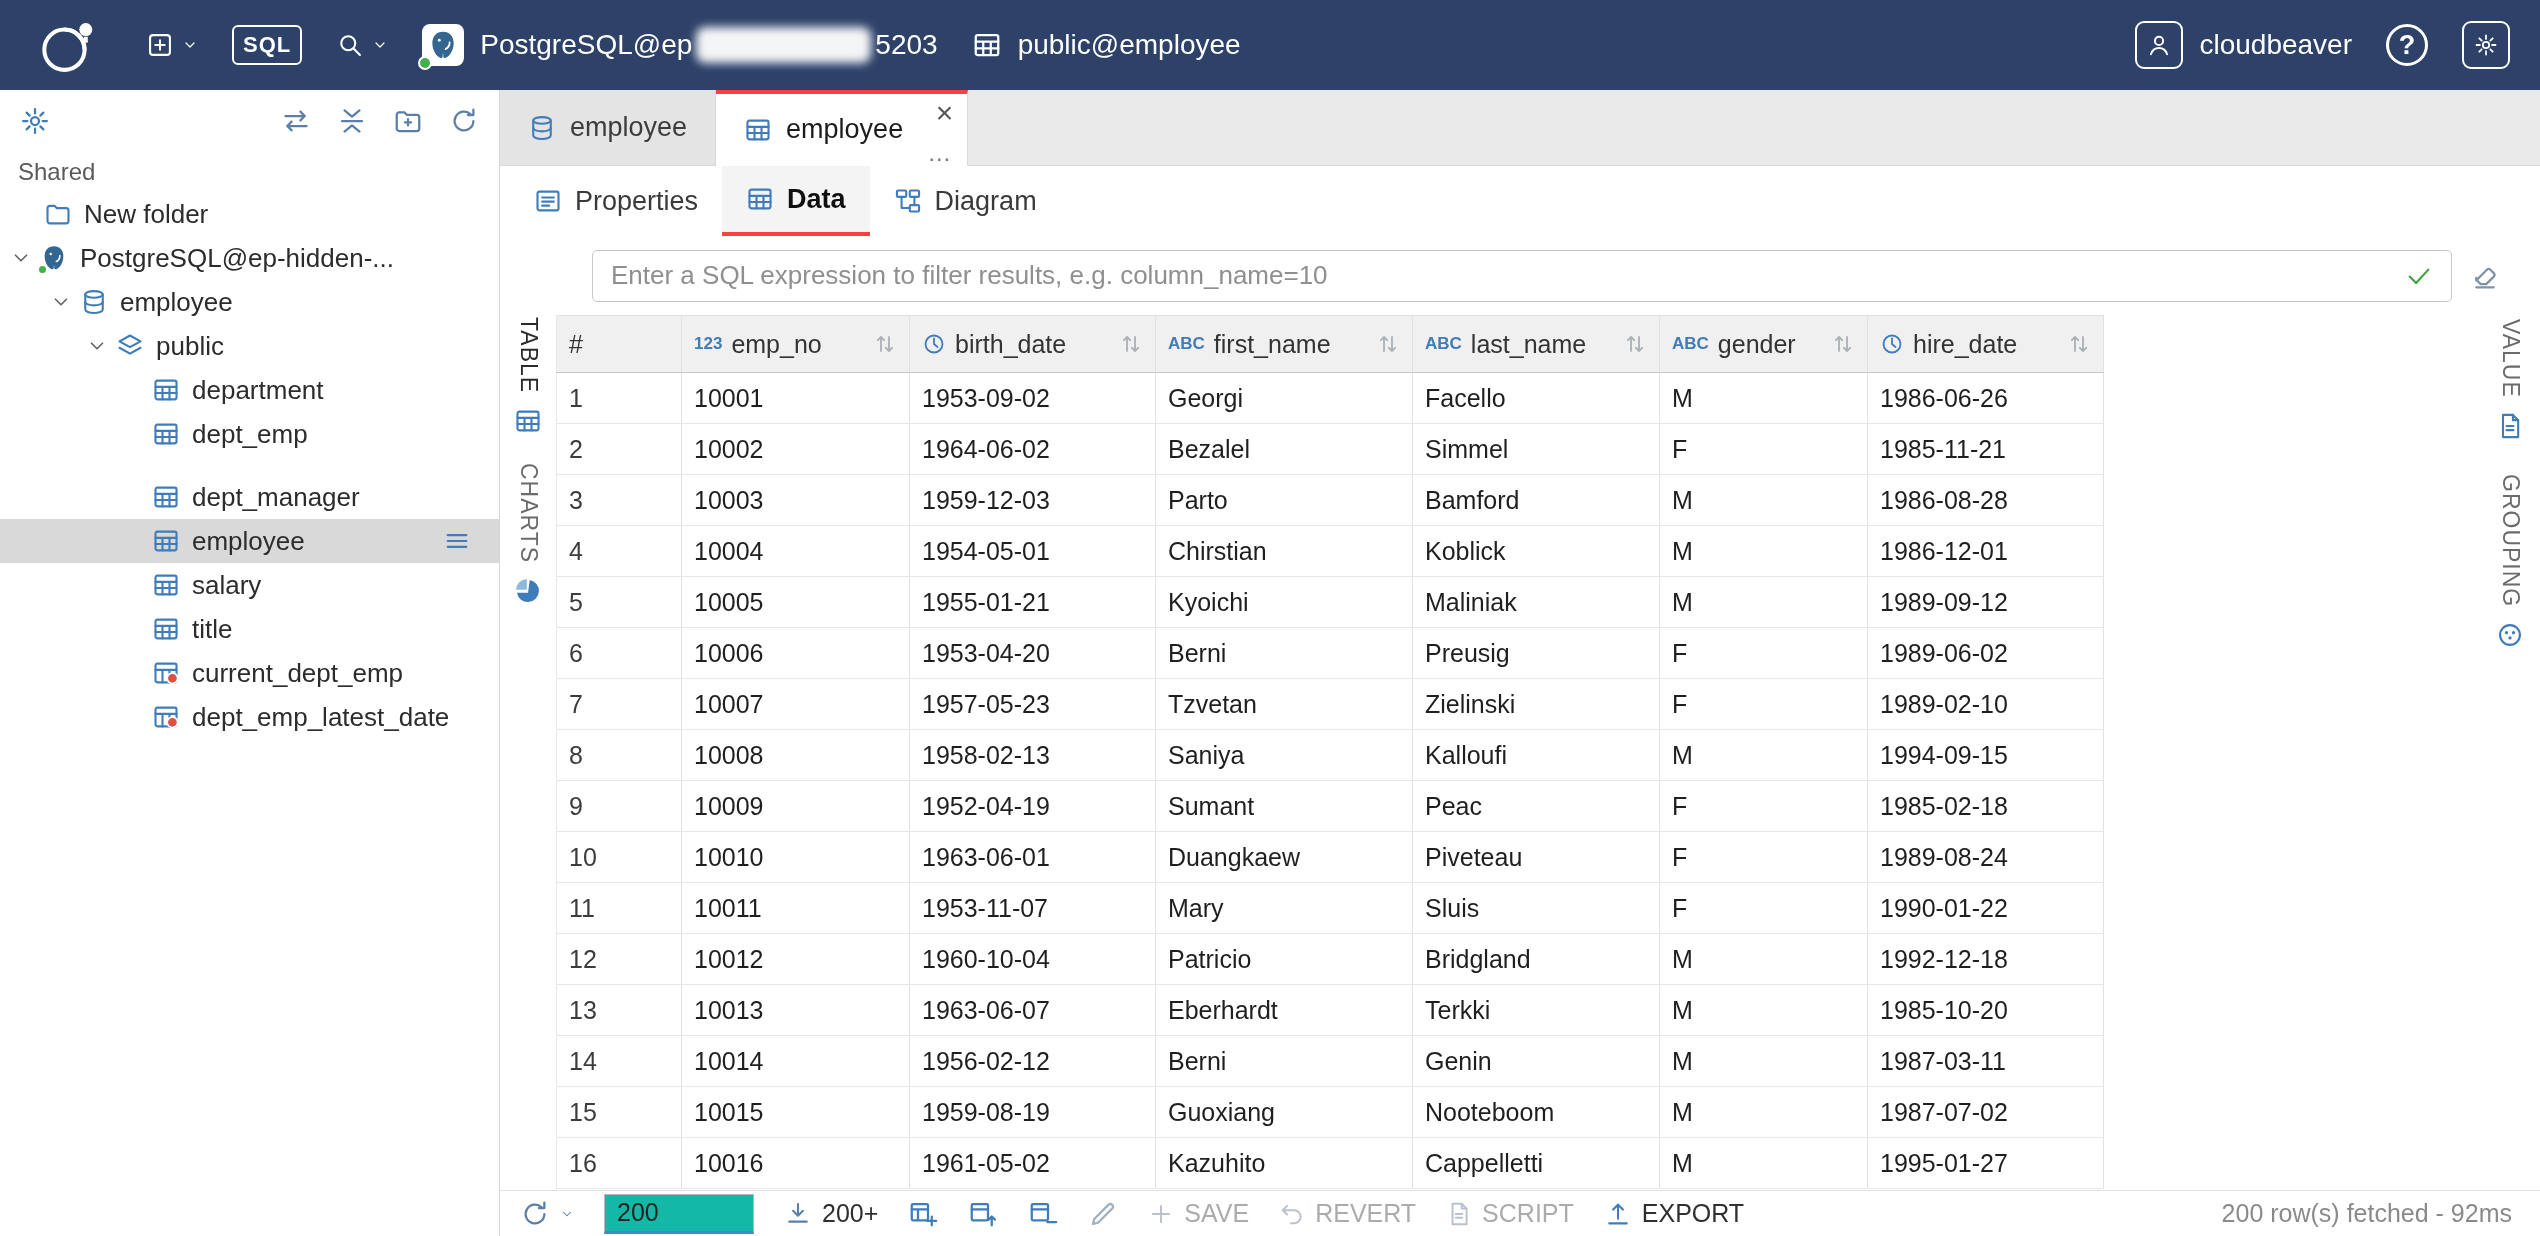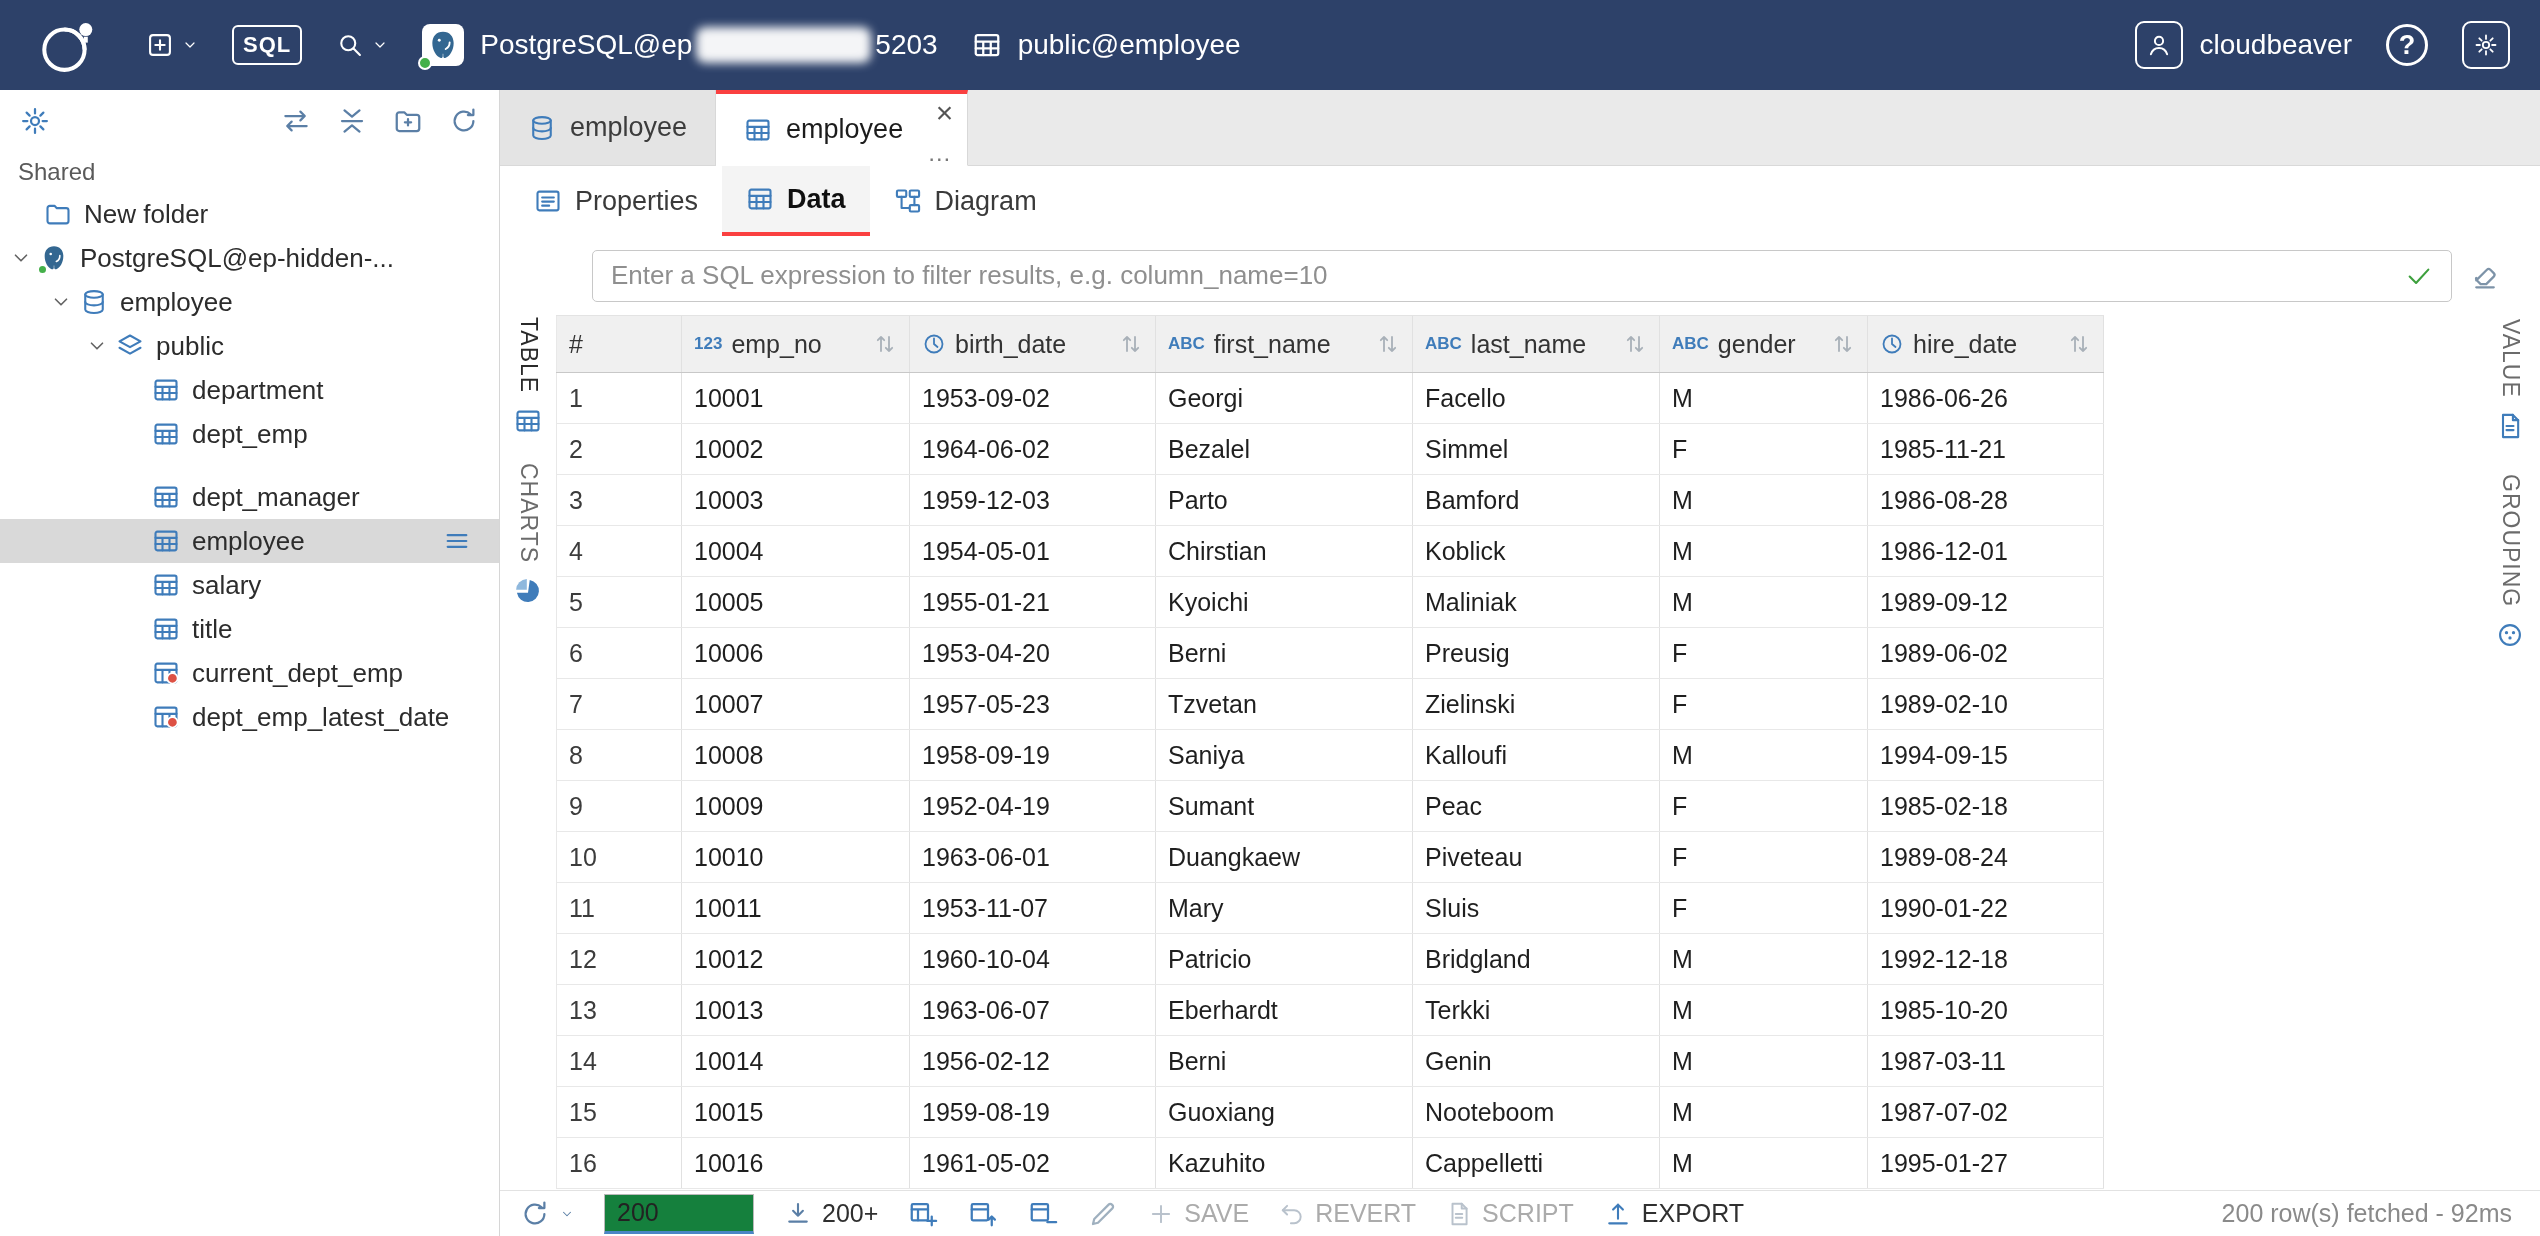--- a/index.html
+++ b/index.html
@@ -118,21 +118,21 @@
   
   .bottom-bar{flex:0 0 46px;border-top:1px solid #e2e2e2;display:flex;align-items:center;
     gap:30px;padding:0 28px 0 20px;background:#fff}
   .bottom-bar button{background:transparent;border:none;cursor:pointer;font-family:inherit;
     display:flex;align-items:center;gap:10px;font-size:25px;padding:0}
   .bb-btn.disabled{color:#ababab}
   .bb-btn.disabled .ic{color:#b9c2cc}
   .bb-btn.dark{color:#2f2f2f}
   .limit-input{width:150px;height:40px;border:1px solid #b9b9b9;border-bottom:3px solid #4a86c5;
     display:flex;align-items:center;padding:0 12px;font-size:25px;color:#222;
-    background:#15803d;cursor:text}
+    background:#14b8a6;cursor:text}
   .bb-status{margin-left:auto;font-size:25px;color:#8a8a8a;white-space:nowrap}
 </style>
 </head>
 <body>
 
 <div class="app">
 
   <header class="topbar">
     <div class="logo">
       <svg viewBox="0 0 62 54">
@@ -650,21 +650,21 @@
                 <div class="g-cell" style="width: 228px;">10007</div>
                 <div class="g-cell" style="width: 246px;">1957-05-23</div>
                 <div class="g-cell" style="width: 257px;">Tzvetan</div>
                 <div class="g-cell" style="width: 247px;">Zielinski</div>
                 <div class="g-cell" style="width: 208px;">F</div>
                 <div class="g-cell" style="width: 236px;">1989-02-10</div>
               </div>
               <div class="g-row">
                 <div class="g-cell g-rownum" style="width: 126px;">8</div>
                 <div class="g-cell" style="width: 228px;">10008</div>
-                <div class="g-cell" style="width: 246px;">1958-09-19</div>
+                <div class="g-cell" style="width: 246px;">1958-02-13</div>
                 <div class="g-cell" style="width: 257px;">Saniya</div>
                 <div class="g-cell" style="width: 247px;">Kalloufi</div>
                 <div class="g-cell" style="width: 208px;">M</div>
                 <div class="g-cell" style="width: 236px;">1994-09-15</div>
               </div>
               <div class="g-row">
                 <div class="g-cell g-rownum" style="width: 126px;">9</div>
                 <div class="g-cell" style="width: 228px;">10009</div>
                 <div class="g-cell" style="width: 246px;">1952-04-19</div>
                 <div class="g-cell" style="width: 257px;">Sumant</div>

